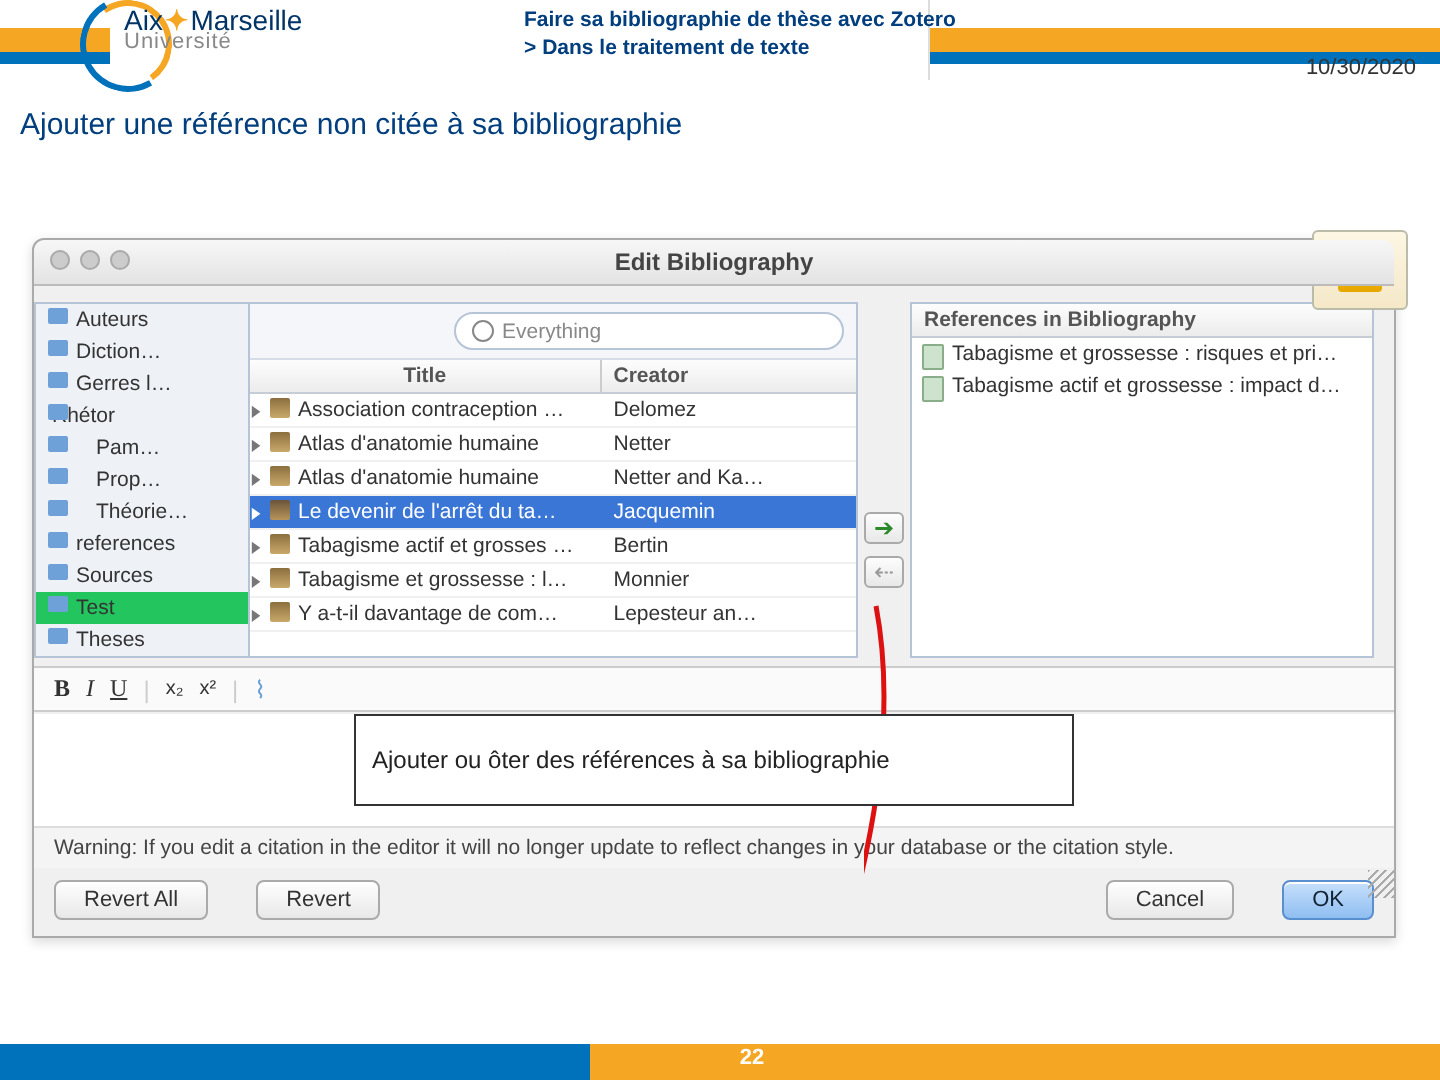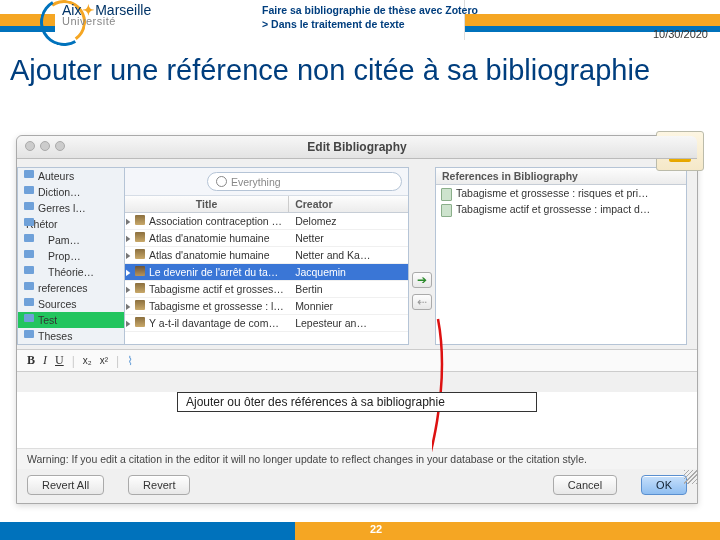--- a/index.html
+++ b/index.html
@@ -10,21 +10,21 @@
   .header-white { position: absolute; top: 0; left: 55px; width: 410px; height: 40px; background: #fff; border-right: 1px solid #ddd; }
   .logo { position: absolute; left: 62px; top: 2px; font-family: "Trebuchet MS", sans-serif; }
   .logo-main { font-size: 14px; color: #003366; }
   .logo-main .plus { color: #f5a623; font-weight: bold; padding: 0 1px; }
   .logo-sub { font-size: 11px; color: #888; margin-top: -3px; letter-spacing: 0.5px; }
   .logo-arc { position: absolute; left: 40px; top: -2px; width: 48px; height: 48px; border: 3px solid #0072bc; border-radius: 50%; border-top-color: transparent; border-right-color: transparent; transform: rotate(15deg); }
   .logo-arc2 { position: absolute; left: 42px; top: 0; width: 44px; height: 44px; border: 3px solid #f5a623; border-radius: 50%; border-bottom-color: transparent; border-left-color: transparent; transform: rotate(10deg); }
   .breadcrumb { position: absolute; left: 262px; top: 4px; font-size: 10.5px; font-weight: bold; color: #003e7e; line-height: 1.3; }
   .breadcrumb .line2::before { content: "> "; color: #003e7e; }
   .date { position: absolute; right: 12px; top: 28px; font-size: 11px; color: #333; }
-  .title { color: #003e7e; font-size: 29px; font-weight: 400; padding: 14px 10px 8px 10px; font-family: Verdana, sans-serif; }
+  .title { color: #003e7e; font-size: 15px; font-weight: 400; padding: 14px 10px 8px 10px; font-family: Verdana, sans-serif; }
   .screenshot-area { position: relative; padding: 0 16px; }
   .toolbar-icon { position: absolute; right: 16px; top: -4px; width: 48px; height: 40px; background: linear-gradient(#fdf6e3, #f5e8c8); border: 1px solid #bba; border-radius: 3px; display: flex; align-items: center; justify-content: center; }
   .toolbar-icon-inner { width: 22px; height: 22px; background: linear-gradient(#ffd700, #e6a500); border-radius: 2px; position: relative; }
   .toolbar-icon-inner::before { content: ""; position: absolute; left: 3px; top: 3px; right: 3px; height: 2px; background: #b8860b; box-shadow: 0 4px 0 #b8860b, 0 8px 0 #b8860b; }
   .dialog { margin-top: 40px; width: 682px; background: #f0f0f0; border: 1px solid #aaa; border-radius: 6px 6px 0 0; box-shadow: 0 2px 6px rgba(0,0,0,.15); font-size: 11px; font-family: "Lucida Grande", Arial, sans-serif; color: #333; }
   .dialog-titlebar { text-align: center; padding: 4px; background: linear-gradient(#f7f7f7, #e3e3e3); border-bottom: 1px solid #bbb; border-radius: 6px 6px 0 0; font-weight: bold; font-size: 12px; color: #444; position: relative; }
   .traffic { position: absolute; left: 8px; top: 5px; display: flex; gap: 5px; }
   .traffic span { width: 10px; height: 10px; border-radius: 50%; background: #ccc; border: 1px solid #aaa; }
   .dialog-body { display: flex; padding: 8px 10px 4px 0; gap: 0; }
   .left-pane { width: 108px; background: #eef2f6; border: 1px solid #b5c4d6; font-size: 10.5px; }
@@ -43,31 +43,31 @@
   .row .c2 { width: 42%; padding: 2px 6px; white-space: nowrap; overflow: hidden; text-overflow: ellipsis; }
   .row .c1::before { content: ""; position: absolute; left: 10px; top: 2px; width: 10px; height: 10px; background: linear-gradient(#8b6f3e, #c9a96a); border-radius: 1px; }
   .row .tri { position: absolute; left: 0px; top: 4px; font-size: 8px; color: #777; transform: scaleX(0.7);}
   .row.selected { background: #3a76d6; color: #fff; }
   .row.selected .c1::before { background: linear-gradient(#6a543a, #b8945a); }
   .row.selected .tri { color: #fff; }
   .transfer-btns { width: 26px; display: flex; flex-direction: column; align-items: center; justify-content: center; gap: 6px; padding-top: 70px;}
   .arrow-btn { width: 20px; height: 16px; border: 1px solid #aaa; border-radius: 3px; background: linear-gradient(#fdfdfd,#e8e8e8); display:flex;align-items:center;justify-content:center;font-size:12px;}
   .arrow-btn.add { color: #2a8a2a; }
   .arrow-btn.remove { color: #999; }
-  .right-pane { width: 252px; border: 1px solid #b5c4d6; background: #fff; display:flex;flex-direction:column;}
+  .right-pane { width: 232px; border: 1px solid #b5c4d6; background: #fff; display:flex;flex-direction:column;}
   .right-pane .rh { background: linear-gradient(#fdfdfd,#ececec); border-bottom: 1px solid #c6cdd6; padding: 2px 6px; font-size: 10.5px; font-weight: bold; color: #555;}
   .right-pane .ritem { padding: 2px 4px 2px 20px; font-size: 10.5px; position:relative; white-space:nowrap;overflow:hidden;text-overflow:ellipsis;}
   .right-pane .ritem::before { content:""; position:absolute; left:5px; top:3px; width:9px;height:11px;background:#cde3cd;border:1px solid #8aae8a;border-radius:1px;}
   .fmt-bar { display:flex; gap:8px; padding: 3px 10px; border-top:1px solid #ccc; border-bottom:1px solid #ccc; background:#fafafa; font-size:12px; align-items:center;}
   .fmt-bar .b { font-weight:bold; font-family: Georgia,serif;}
   .fmt-bar .i { font-style:italic; font-family: Georgia,serif;}
   .fmt-bar .u { text-decoration:underline; font-family: Georgia,serif;}
   .fmt-bar .sep { color:#ccc;}
   .fmt-bar .sub { font-size:10px;}
-  .annotation-box { position: relative; margin: 20px auto 0 auto; width: 360px; background: #fff; border: 1px solid #333; padding: 2px 8px; font-size: 12px; color: #222; z-index: 5;}
+  .annotation-box { position: relative; margin: 1px auto 0 auto; width: 360px; background: #fff; border: 1px solid #333; padding: 15px 8px; font-size: 12px; color: #222; z-index: 5;}
   .arrow-svg { position:absolute; left: 432px; top: 178px; pointer-events:none; z-index:4;}
   .warning-row { padding: 4px 10px; font-size: 10.5px; color: #444; background:#f4f4f4; border-top:1px solid #ddd;}
   .btn-row { display:flex; padding: 6px 10px 8px 10px; background:#f0f0f0; gap:24px;}
   .btn-row .spacer { flex:1; }
   .mac-btn { border:1px solid #aaa; border-radius:4px; background:linear-gradient(#fefefe,#e8e8e8); padding:3px 14px; font-size:11px; color:#333; box-shadow: 0 1px 0 #fff inset; cursor:pointer;}
   .mac-btn.primary { background:linear-gradient(#c7e0fb,#8fbef1); border-color:#5a8fcf; color:#123;}
   .footer { position: absolute; bottom: 0; left: 0; right: 0; height: 18px; }
   .footer .f-blue { position:absolute; left:0; top:0; width: 295px; height:18px; background:#0072bc;}
   .footer .f-orange { position:absolute; right:0; top:0; width: 425px; height:18px; background:#f5a623;}
   .footer .pageno { position:absolute; left: 50%; transform:translateX(-50%); top:1px; color:#fff; font-size:11px; font-weight:bold;margin-left:16px;}

